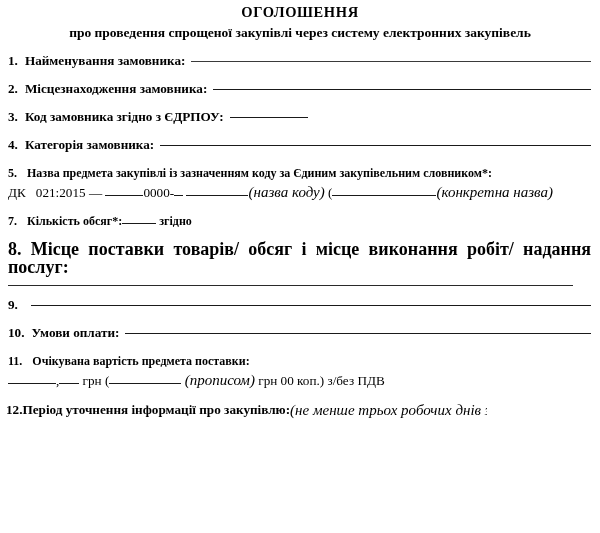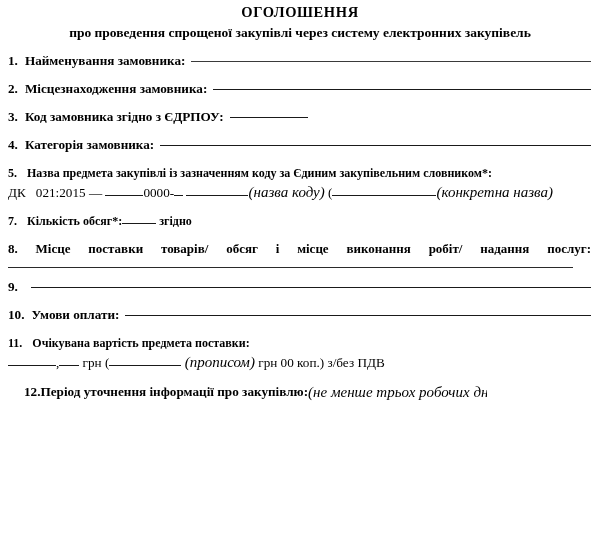--- a/index.html
+++ b/index.html
@@ -74,21 +74,21 @@
   .full-rule {
     border-bottom: 1.3px solid #2a2a2a;
     width: 565px;
     height: 0;
     margin: 9px 0 0 0;
   }
 
   
   .justified {
     font-weight: bold;
-    font-size: 13px;
+    font-size: 18px;
     line-height: 18px;
     text-align: justify;
     text-align-last: justify;
     width: 100%;
     white-space: normal;
   }
 
   
   .code-line {
     font-size: 13.2px;
@@ -131,21 +131,21 @@
   .item12 {
     margin-top: 11px;
   }
   .clip-row {
     display: flex;
     align-items: center;
     white-space: nowrap;
     overflow: hidden;
     width: 487px;
     margin-left: -8px;
-    padding-left: 24px;
+    padding-left: 6px;
     box-sizing: border-box;
   }
   .gap6 { display:inline-block; width: 7px; }
 </style>
 </head>
 <body>
 
 <div class="page">
 
   <div class="doc-title">ОГОЛОШЕННЯ</div>

